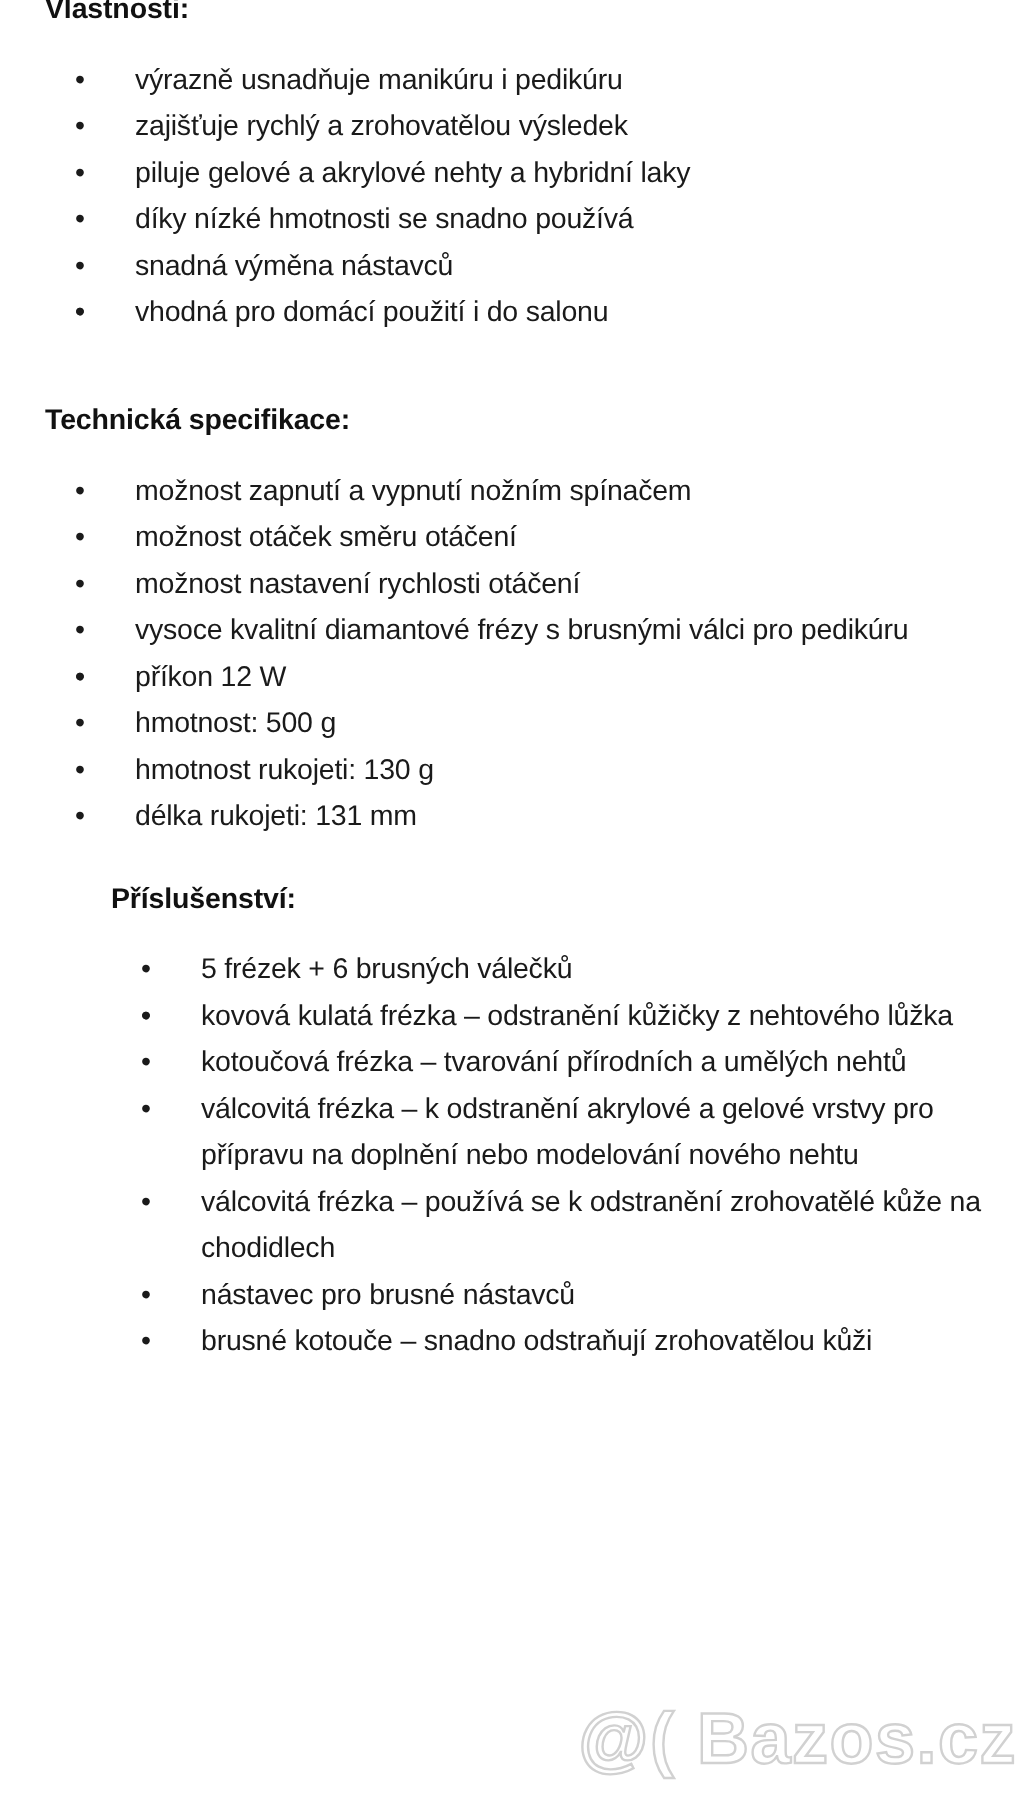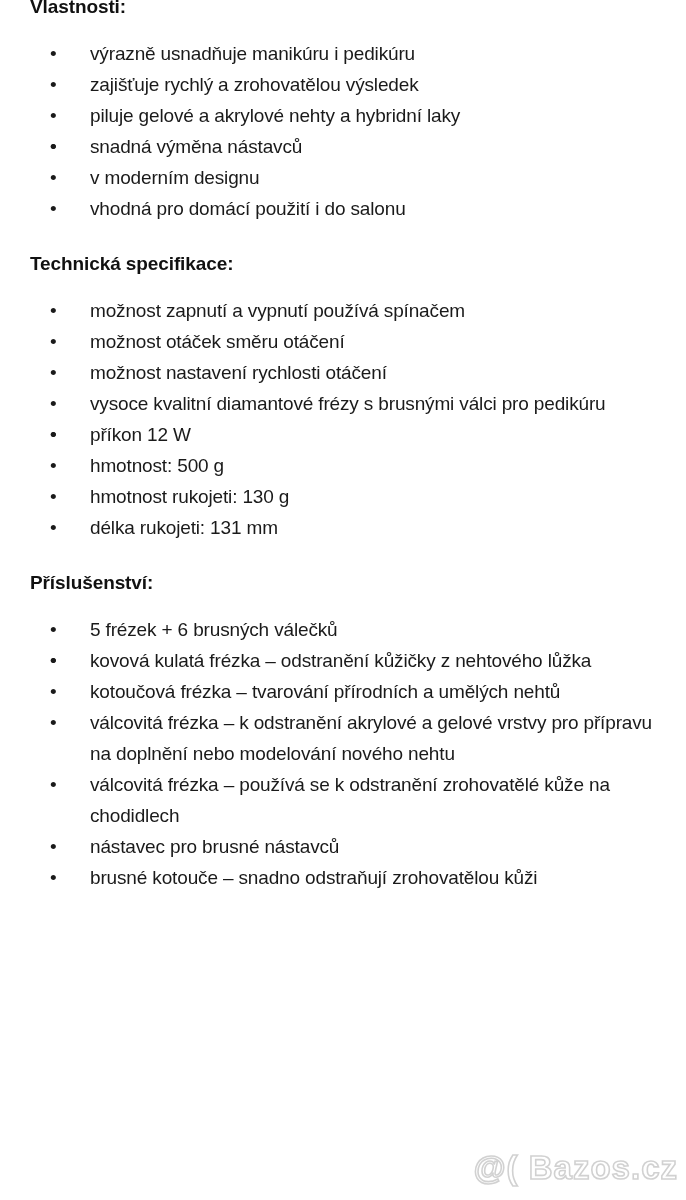--- a/index.html
+++ b/index.html
@@ -41,22 +41,22 @@
     padding: 0 0 0 30px;
     line-height: 26px;
   }
 
   .section {
     margin: 0;
     padding: 0;
   }
 
   .section-gap-features  { margin-top: 0px; }
-  .section-gap-technical { margin-top: 27px; }
-  .section-gap-accessory { margin-top: 27px; }
+  .section-gap-technical { margin-top: 44px; }
+  .section-gap-accessory { margin-top: 27px; margin-left: 44px; }
 
   
   .bullet-list {
     list-style: none;
     margin: 0;
     padding: 0;
     padding-top: 18px;
   }
 
   .bullet-item {
@@ -88,21 +88,21 @@
 
   
   .list-technical .bullet-item { padding-right: 32px; }
   .list-accessory .bullet-item { padding-right: 22px; }
 
   
   .watermark {
     position: absolute;
     right: 8px;
     bottom: 16px;
-    font-size: 33px;
+    font-size: 48px;
     font-weight: bold;
     letter-spacing: 1px;
     line-height: 1;
     color: transparent;
     -webkit-text-stroke: 1.6px rgba(140, 140, 140, 0.40);
     text-shadow: none;
     white-space: nowrap;
     pointer-events: none;
     user-select: none;
     font-family: "Liberation Sans", "DejaVu Sans", sans-serif;
@@ -125,42 +125,42 @@
         <li class="bullet-item">
           <span class="marker">•</span>
           <span class="text">zajišťuje rychlý a zrohovatělou výsledek</span>
         </li>
         <li class="bullet-item">
           <span class="marker">•</span>
           <span class="text">piluje gelové a akrylové nehty a hybridní laky</span>
         </li>
         <li class="bullet-item">
           <span class="marker">•</span>
+          <span class="text">díky nízké hmotnosti se snadno používá</span>
         </li>
         <li class="bullet-item">
           <span class="marker">•</span>
           <span class="text">snadná výměna nástavců</span>
         </li>
         <li class="bullet-item">
           <span class="marker">•</span>
-          <span class="text">v moderním designu</span>
         </li>
         <li class="bullet-item">
           <span class="marker">•</span>
           <span class="text">vhodná pro domácí použití i do salonu</span>
         </li>
       </ul>
     </section>
 
     <section class="section section-gap-technical">
       <h2 class="section-heading">Technická specifikace:</h2>
       <ul class="bullet-list list-technical">
         <li class="bullet-item">
           <span class="marker">•</span>
-          <span class="text">možnost zapnutí a vypnutí používá spínačem</span>
+          <span class="text">možnost zapnutí a vypnutí nožním spínačem</span>
         </li>
         <li class="bullet-item">
           <span class="marker">•</span>
           <span class="text">možnost otáček směru otáčení</span>
         </li>
         <li class="bullet-item">
           <span class="marker">•</span>
           <span class="text">možnost nastavení rychlosti otáčení</span>
         </li>
         <li class="bullet-item">

